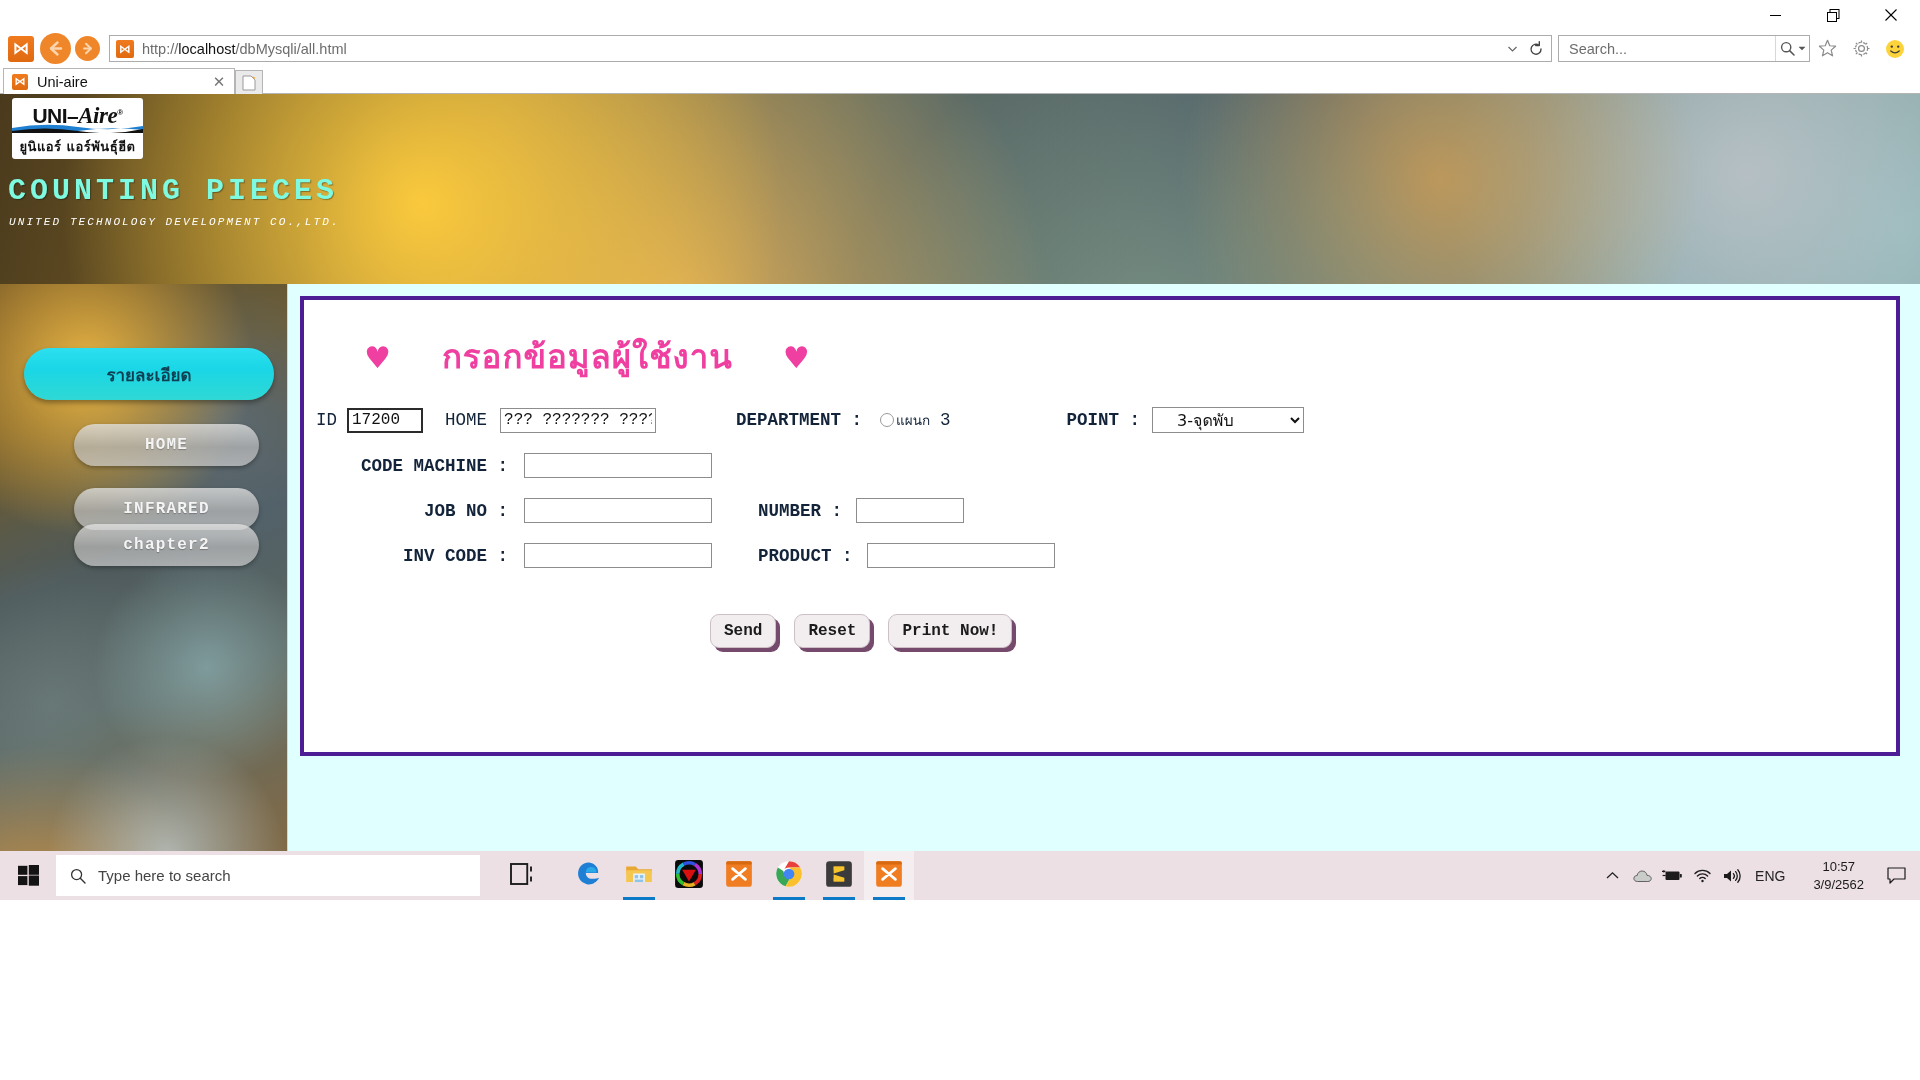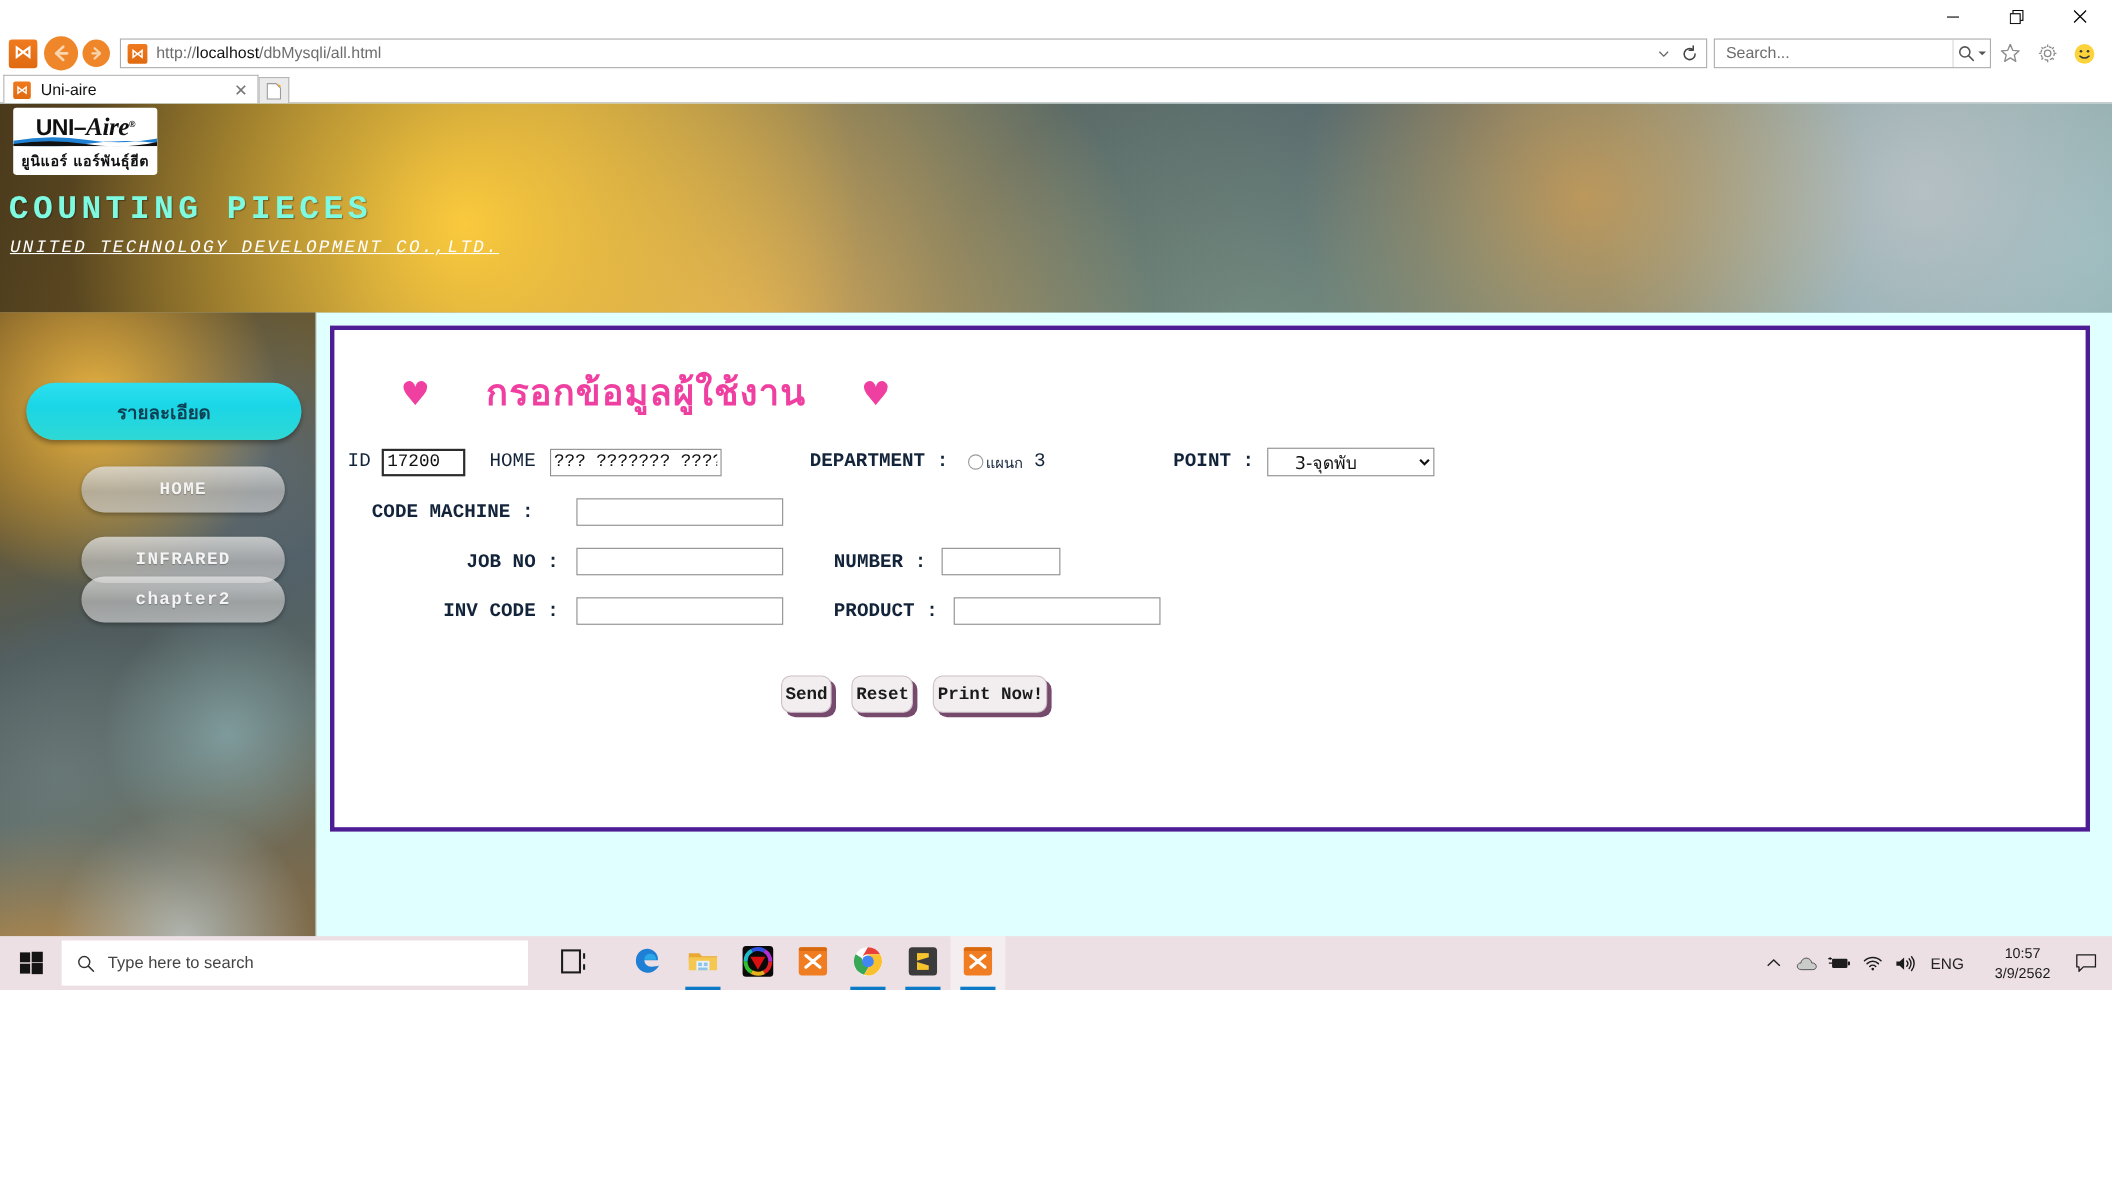--- a/index.html
+++ b/index.html
@@ -199,25 +199,24 @@
     font-size: 30px; font-weight: bold;
     color: #7dfadf;
     letter-spacing: 4px;
     text-shadow: 1px 1px 1px rgba(0,0,0,0.35);
     white-space: nowrap;
   }
   .banner-h2 {
     position: absolute; left: 9px; top: 122px;
     font-family: "Liberation Mono", monospace;
     font-style: italic;
-    font-size: 16px;
+    font-size: 11px;
     color: #ffffff;
     letter-spacing: 2.1px;
     white-space: nowrap;
-    text-decoration: underline;
   }
 
   
   .pagebody { display: flex; height: 697px; width: 100%; }
 
   .sidebar {
     width: 288px; flex: none;
     position: relative;
     overflow: hidden;
     border-right: 1px solid #c9d8d8;
@@ -327,21 +326,21 @@
     margin-top: 46px;
     padding-left: 406px;
   }
   .btn3d {
     font-family: "Liberation Mono", monospace;
     font-size: 16px; font-weight: bold;
     color: #1b1b1b;
     background: #f2eef0;
     border: 1px solid #cdbfc6;
     border-radius: 9px;
-    padding: 7px 3px;
+    padding: 7px 13px;
     box-shadow: 4px 4px 0 0 #764a6d;
     cursor: pointer;
   }
 
   
   .taskbar {
     position: absolute; left: 0; bottom: 0;
     width: 1920px; height: 49px;
     background: #ece0e5;
     display: flex; align-items: center;
@@ -549,21 +548,21 @@
           <span class="thai-sm" style="margin-left:2px;">แผนก</span>
           <span style="margin-left:10px;">3</span>
 
           <span class="lbl" style="margin-left:116px;">POINT  :</span>
           <select class="pt" style="margin-left:12px;">
             <option>3-จุดพับ</option>
           </select>
         </div>
 
         <div class="frow" style="padding-left:34px;">
-          <span class="lbl" style="width:170px; display:inline-block; text-align:left;">CODE MACHINE  :</span>
+          <span class="lbl" style="width:170px; display:inline-block; text-align:right;">CODE MACHINE  :</span>
           <input class="txt" style="width: 188px; margin-left: 16px;" value="">
         </div>
 
         <div class="frow" style="padding-left:34px;">
           <span class="lbl" style="width:170px; display:inline-block; text-align:right;">JOB NO  :</span>
           <input class="txt" style="width: 188px; margin-left: 16px;" value="">
           <span class="lbl" style="margin-left:46px;">NUMBER  :</span>
           <input class="txt" style="width: 108px; margin-left: 14px;" value="">
         </div>
 

